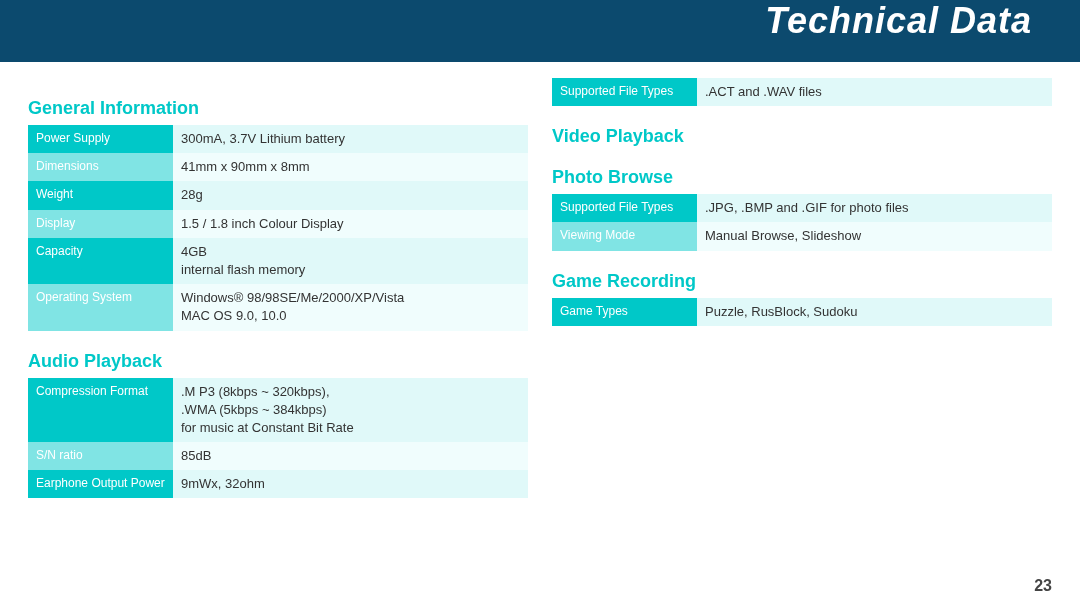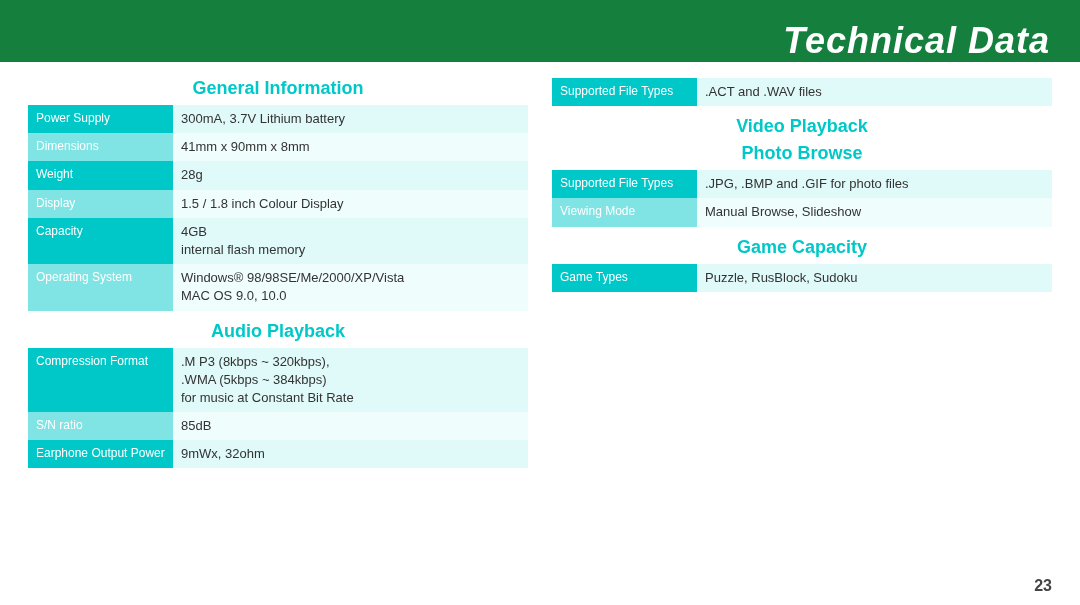--- a/index.html
+++ b/index.html
@@ -11,25 +11,25 @@
       font-family: Arial, Helvetica, sans-serif;
       font-size: 13px;
       overflow: hidden;
       position: relative;
     }
 
     
     .header-bar {
       width: 100%;
       height: 62px;
-      background: #15803d;
+      background: #0c4a6e;
       display: flex;
-      align-items: flex-end;
+      align-items: flex-start;
       justify-content: flex-end;
-      padding-right: 30px;
+      padding-right: 48px;
     }
 
     .header-title {
       font-size: 36px;
       font-weight: bold;
       color: #ffffff;
       font-style: italic;
       letter-spacing: 1px;
     }
 
@@ -50,22 +50,21 @@
     .right-col {
       flex: 1;
     }
 
     
     .section-heading {
       font-size: 18px;
       font-weight: bold;
       color: #00C8C8;
       margin-bottom: 6px;
-      margin-top: 0;
-      text-align: center;
+      margin-top: 20px;
     }
 
     
     .data-table {
       width: 100%;
       border-collapse: collapse;
       margin-bottom: 10px;
     }
 
     .data-table tr td {
@@ -198,21 +197,21 @@
             <td class="label-cell">Supported File Types</td>
             <td class="value-cell">.JPG, .BMP and .GIF for photo files</td>
           </tr>
           <tr>
             <td class="label-cell">Viewing Mode</td>
             <td class="value-cell">Manual Browse, Slideshow</td>
           </tr>
         </tbody>
     </table>
 
-    <div class="section-heading">Game Capacity</div>
+    <div class="section-heading">Game Recording</div>
     <table class="data-table">
       <tbody id="game-table-body">
           <tr>
             <td class="label-cell">Game Types</td>
             <td class="value-cell">Puzzle, RusBlock, Sudoku</td>
           </tr>
         </tbody>
     </table>
 
   </div>

